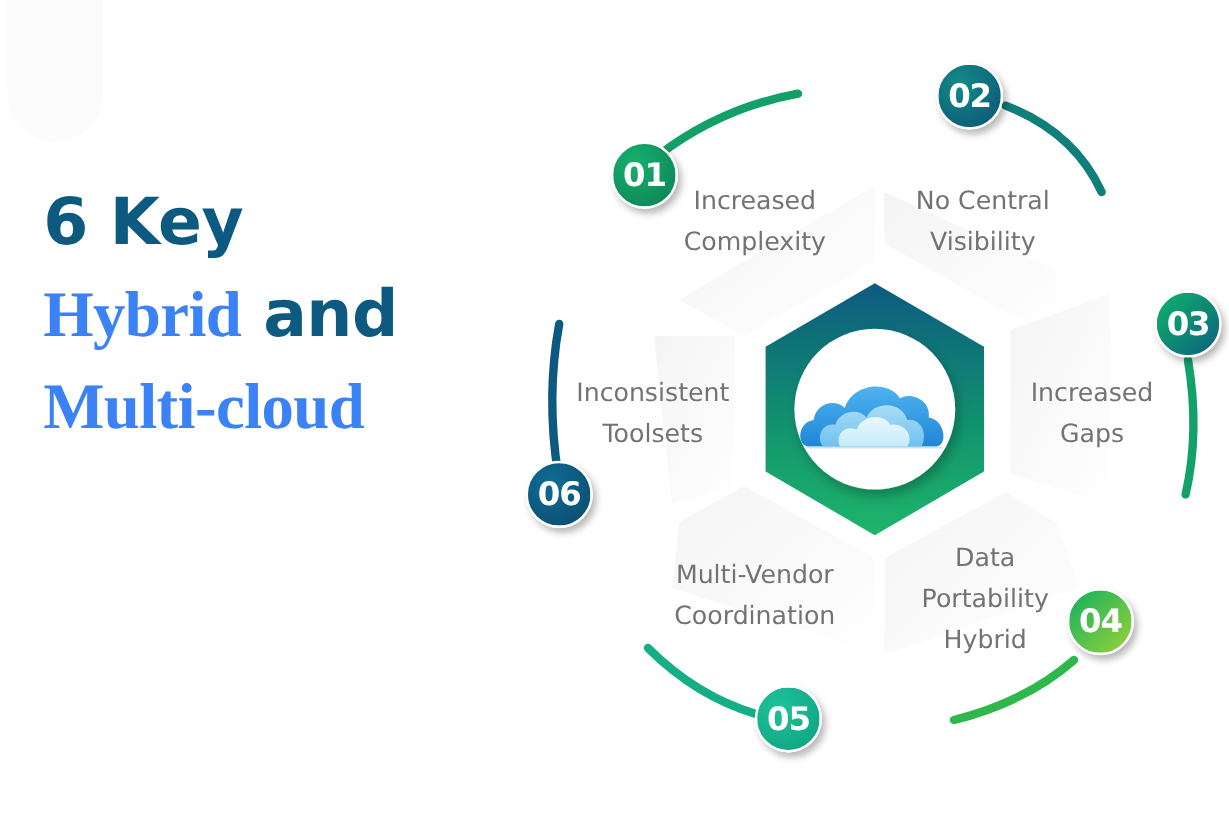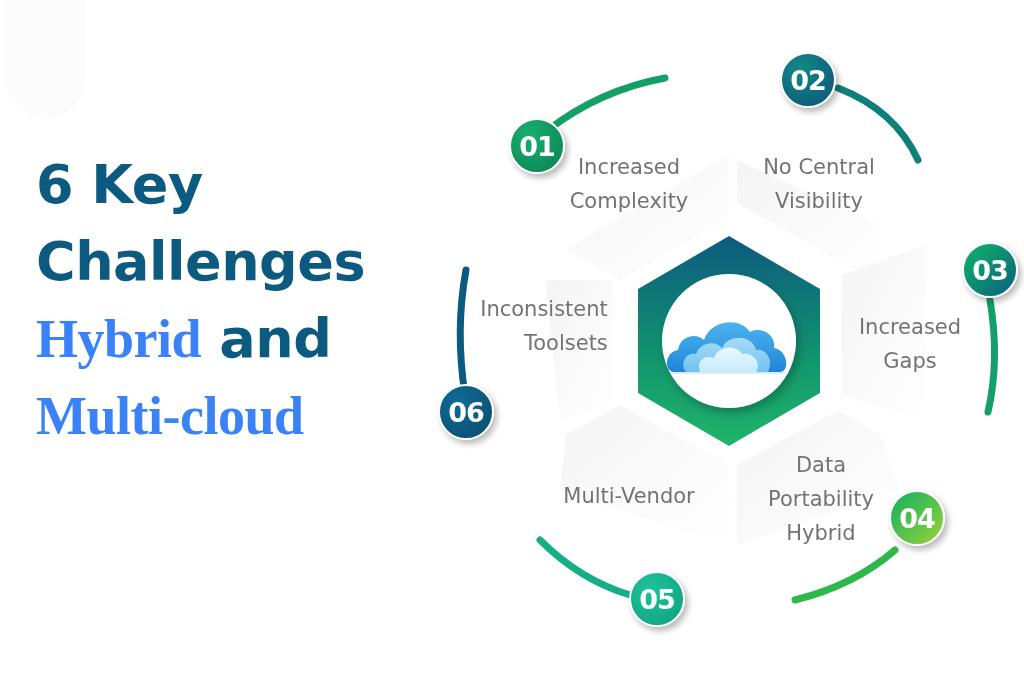--- a/index.html
+++ b/index.html
@@ -46,21 +46,20 @@
     box-shadow: 3px 4px 6px rgba(0,0,0,0.28);
   }
 </style>
 </head>
 <body>
 
 <div class="ghost-shape"></div>
 
 <div class="title">
   <span class="line">6 Key</span>
-  <span class="line">Challenges</span>
   <span class="line"><span class="green">Hybrid</span><span> and</span></span>
   <span class="line green">Multi-cloud</span>
 </div>
 
 <svg class="diagram" width="1024" height="683" viewBox="0 0 1024 683">
   <defs>
     <linearGradient id="hexGrad" x1="0" y1="0" x2="0" y2="1">
       <stop offset="0" stop-color="#0d5a80"></stop>
       <stop offset="0.55" stop-color="#11926e"></stop>
       <stop offset="1" stop-color="#1fb56a"></stop>
@@ -127,22 +126,23 @@
   <span>Increased</span>
   <span>Gaps</span>
 </div>
 <div class="label" style="left:821px; top:499px;">
   <span>Data</span>
   <span>Portability</span>
   <span>Hybrid</span>
 </div>
 <div class="label" style="left:629px; top:496px;">
   <span>Multi-Vendor</span>
+  <span>Coordination</span>
 </div>
-<div class="label" style="left:544px; top:326px;text-align:right;">
+<div class="label" style="left:544px; top:344px;">
   <span>Inconsistent</span>
   <span>Toolsets</span>
 </div>
 
 <div class="badge" style="left:537px; top:146px; background: radial-gradient(circle at 35% 30%, #17b06e, #0b7f52);">01</div>
 <div class="badge" style="left:808px; top:80px; background: radial-gradient(circle at 35% 30%, #138a86, #0b5278);">02</div>
 <div class="badge" style="left:990px; top:270px; background: linear-gradient(135deg, #0fb56a, #0b5f7e); text-align: center;">03</div>
 <div class="badge" style="left:917px; top:518px; background: linear-gradient(135deg, #0fb060, #9bd238);">04</div>
 <div class="badge" style="left:657px; top:599px; background: radial-gradient(circle at 35% 30%, #1ec29a, #0ea07f);">05</div>
 <div class="badge" style="left:466px; top:412px; background: radial-gradient(circle at 35% 30%, #0f6b95, #0a4a6c);">06</div>

